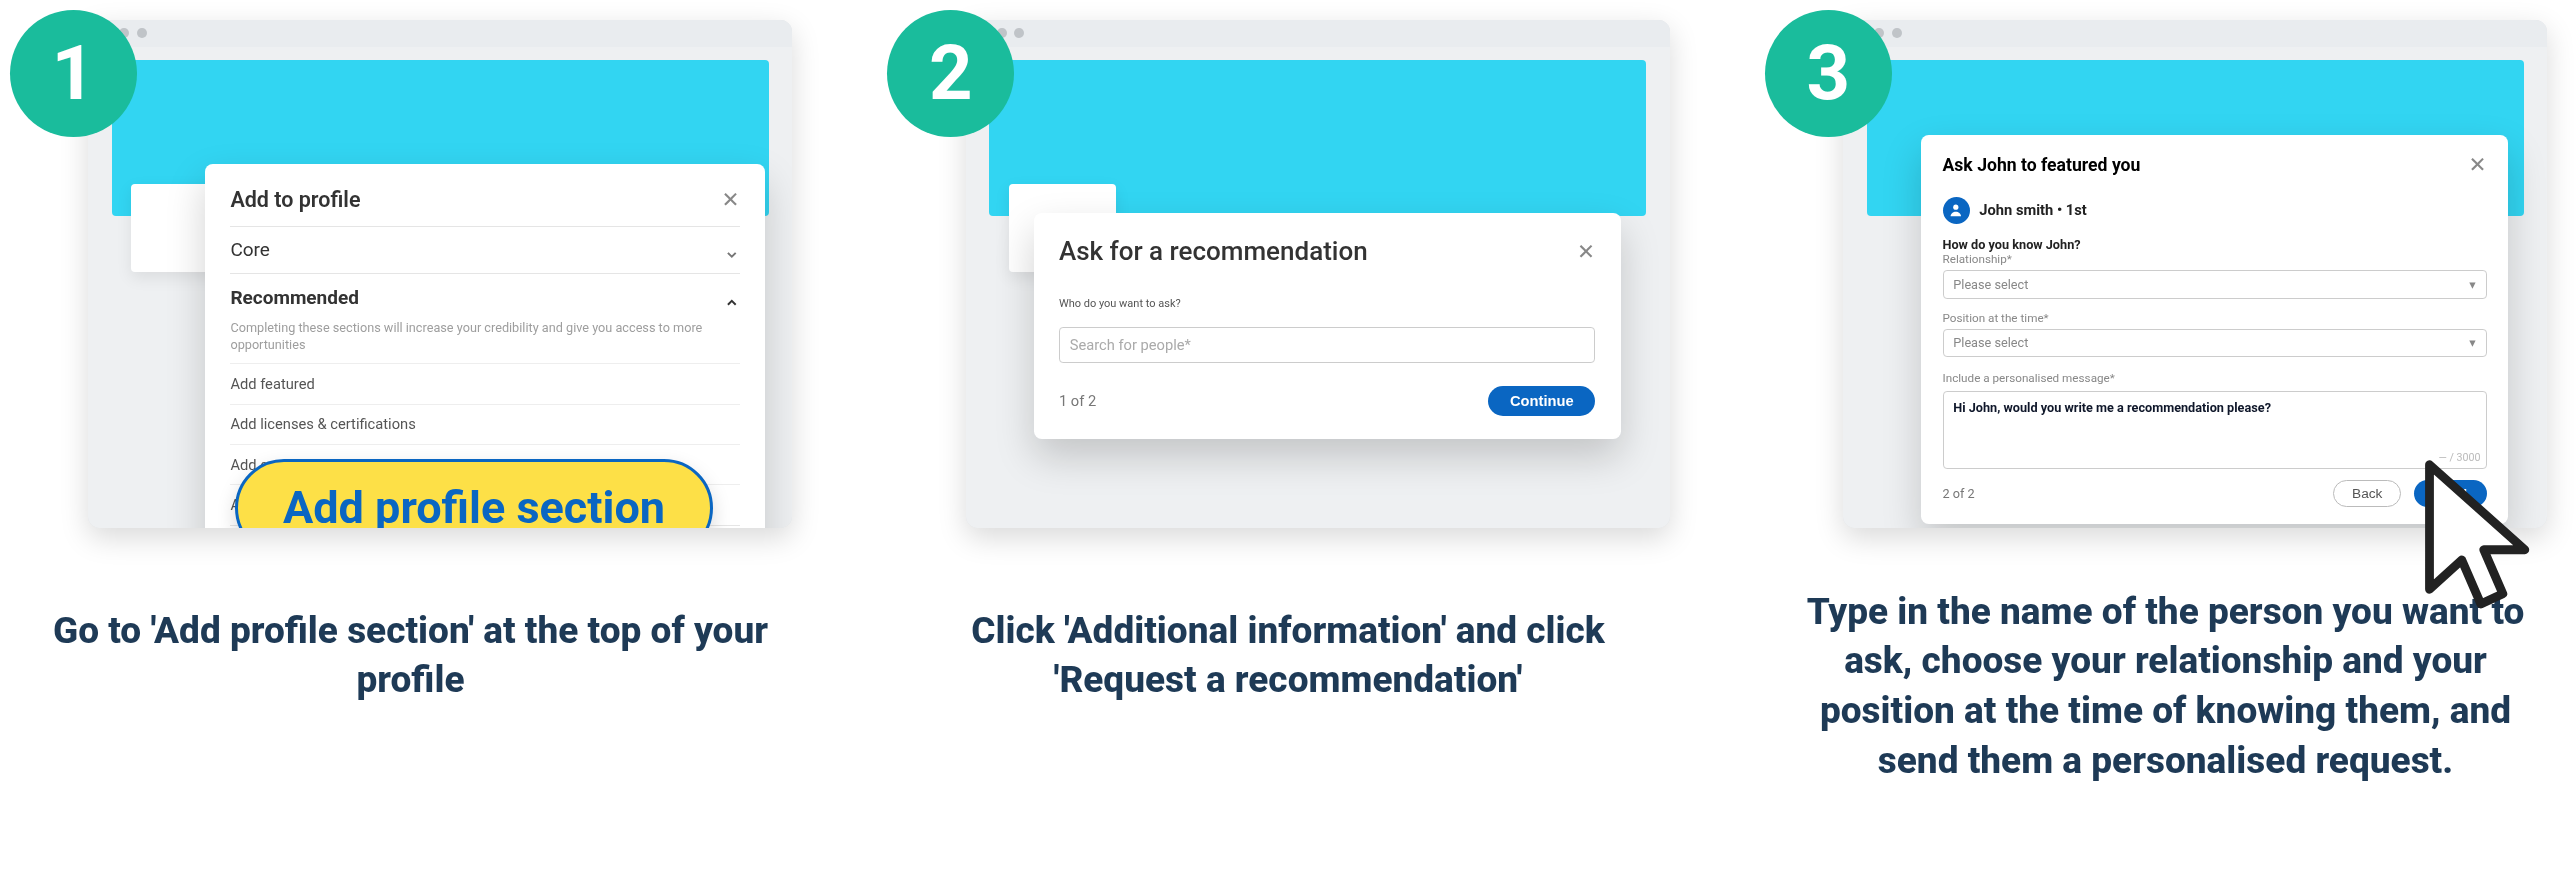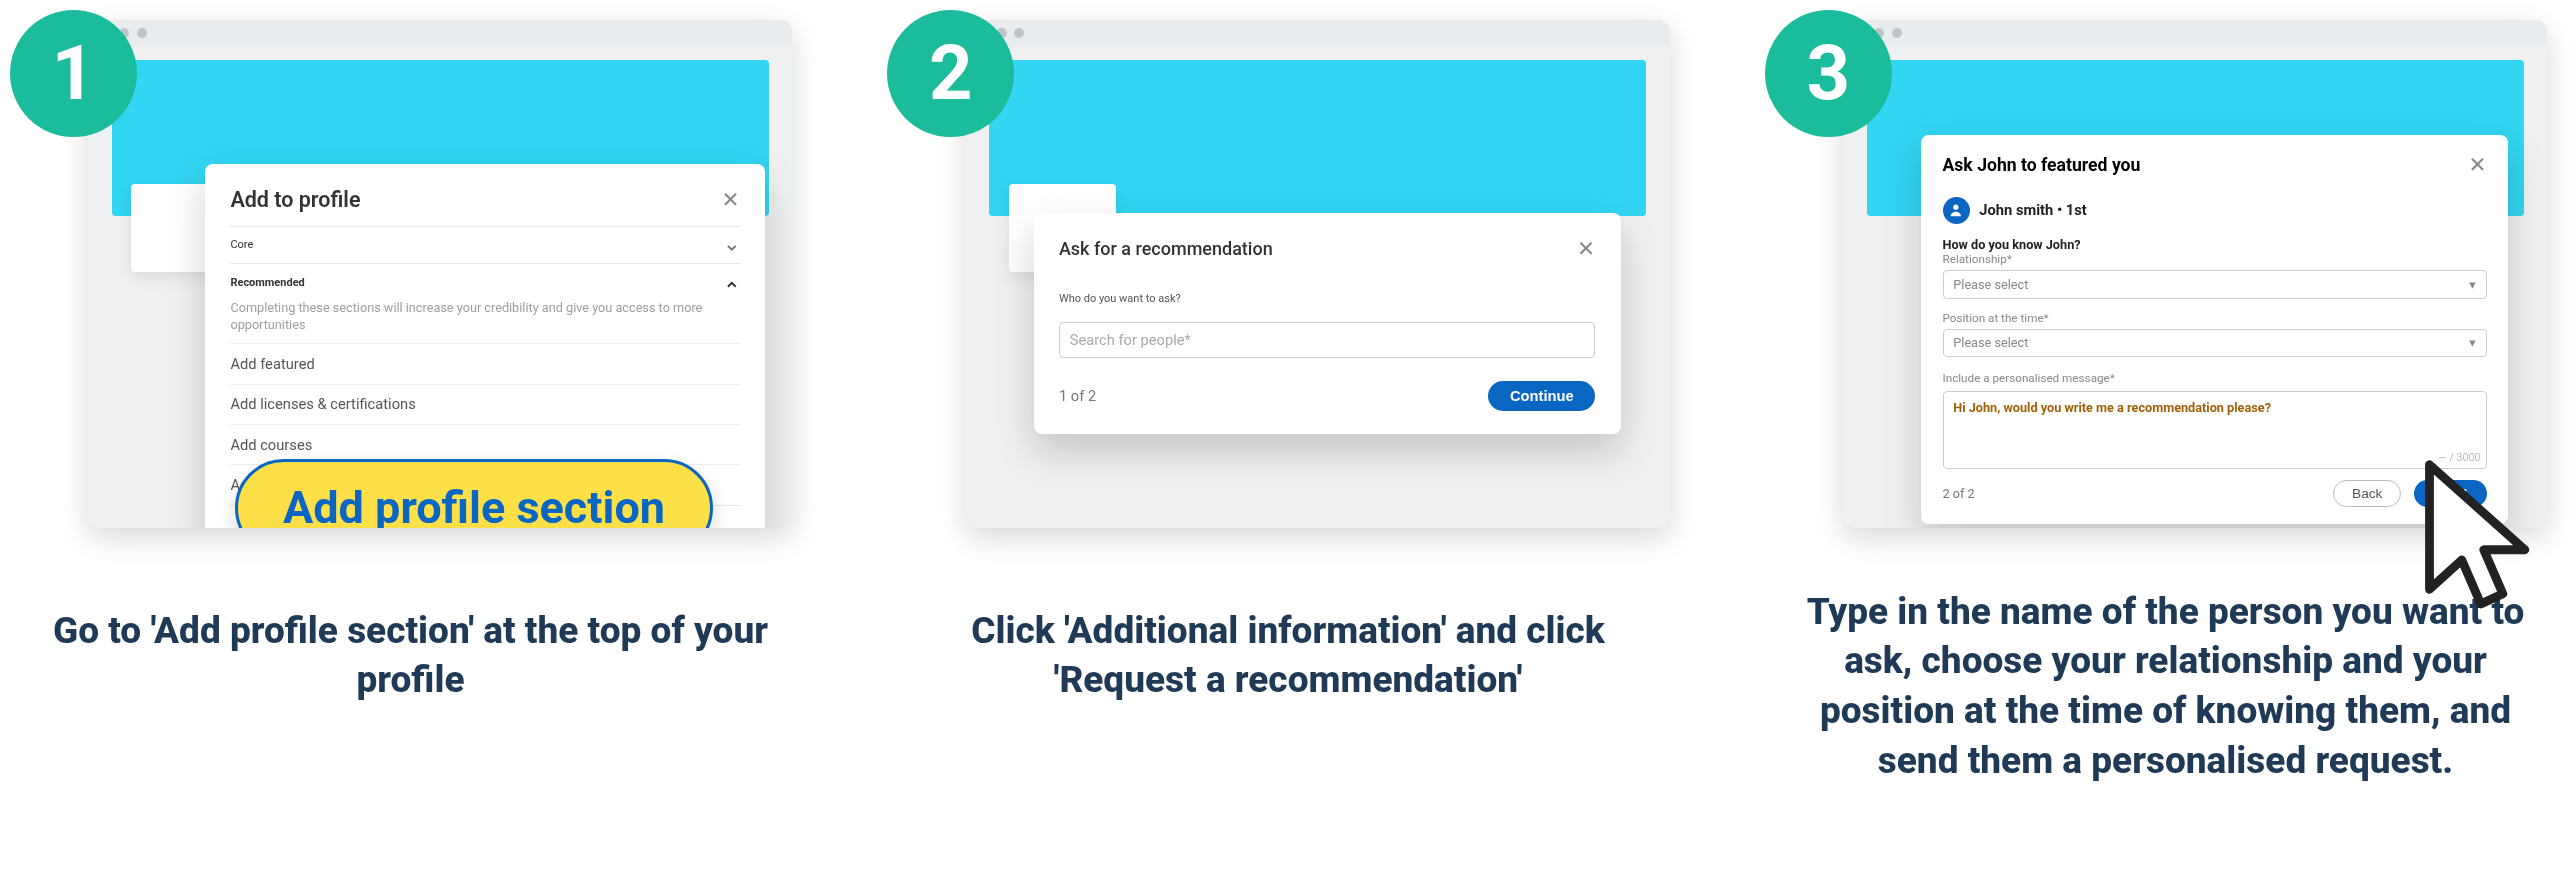--- a/index.html
+++ b/index.html
@@ -100,21 +100,21 @@
     .modal-title-main {
       font-size: 21.5px; font-weight: 600; color: #333;
     }
     .close-x {
       font-size: 21.5px; color: #888;
     }
     .section-row {
       display: flex; justify-content: space-between; align-items: center;
       border-top: 1px solid #e5e5e5;
       padding: 11.7px 0;
-      font-size: 11px; color: #333;
+      font-size: 19px; color: #333;
     }
     .section-row.bold { font-weight: 700; }
     .chevron {
       width: 15.6px; height: 9.8px;
       display: inline-block;
     }
     .section-desc {
       font-size: 12.7px; color: #9e9e9e;
       padding-bottom: 9.8px;
       line-height: 1.3;
@@ -189,21 +189,21 @@
       border: 1px solid #ccc; border-radius: 3.9px;
       padding: 5.9px 9.8px;
       font-size: 12.7px; color: #888;
       display: flex; justify-content: space-between; align-items: center;
       margin-top: 3.9px;
       background: #fff;
     }
     .textarea-fake {
       border: 1px solid #ccc; border-radius: 3.9px;
       padding: 7.8px 9.8px;
-      font-size: 12.7px; font-weight:700; color: #a16207;
+      font-size: 12.7px; font-weight:700; color: #0f172a;
       margin-top: 5.9px;
       height: 78px;
       background: #fff;
     }
     .charcount {
       text-align: right; font-size: 10.7px; color: #bbb;
       margin-top: -17.6px; padding-right: 5.9px;
     }
     .btn-secondary {
       background: #fff; color: #555; border: 1px solid #bbb;
@@ -318,21 +318,21 @@
         <div class="traffic-dot"></div>
         <div class="traffic-dot"></div>
         <div class="traffic-dot"></div>
       </div>
       <div class="browser-body">
         <div class="hero-banner"></div>
         <div class="profile-card-hint"></div>
 
         <div class="modal modal-2">
           <div class="modal-header">
-            <div class="modal-title-main" style="font-size:18px;font-weight:500;">Ask for a recommendation</div>
+            <div class="modal-title-main" style="font-size:26px;font-weight:500;">Ask for a recommendation</div>
             <div class="close-x">✕</div>
           </div>
           <div class="sub-label">Who do you want to ask?</div>
           <div class="text-input">Search for people*</div>
           <div class="modal-footer">
             <div class="page-indicator">1 of 2</div>
             <button class="btn-primary">
               <span>Continue</span>
             </button>
           </div>

